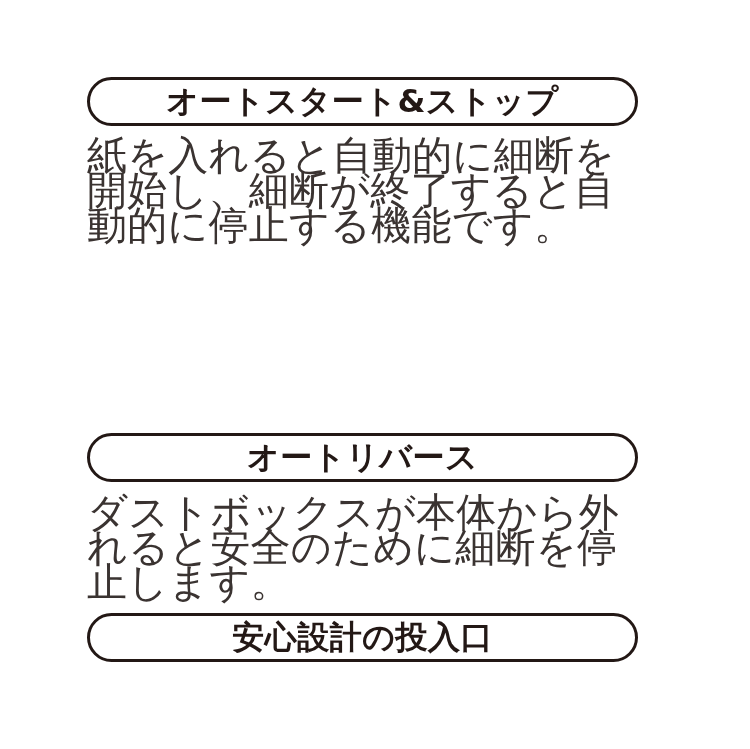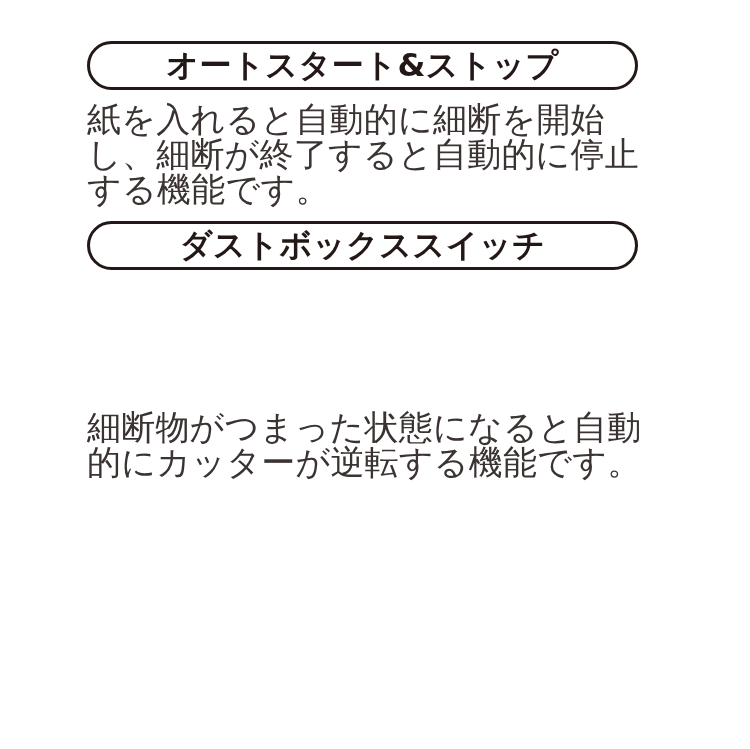--- a/index.html
+++ b/index.html
@@ -26,20 +26,21 @@
     top: 0;
     width: 750px;
     padding: 0;
     margin: 0;
     list-style: none;
   }
   .feature-block {
     position: absolute;
     left: 87px;
     width: 562px;
+    margin-top: 36px;
   }
   .feature-block[data-index="0"] { top: 41px; }
   .feature-block[data-index="1"] { top: 221px; }
   .feature-block[data-index="2"] { top: 397px; }
   .feature-block[data-index="3"] { top: 577px; }
 
   .pill {
     box-sizing: border-box;
     width: 551px;
     height: 49px;
@@ -58,21 +59,21 @@
     color: #231815;
     font-weight: 600;
     white-space: nowrap;
     transform: translateY(-1px);
   }
   .feature-body {
     margin: 0;
     padding: 0;
     width: 566px;
     color: #3a3331;
-    font-size: 34px;
+    font-size: 40px;
     line-height: 35px;
     letter-spacing: 0.2px;
     font-weight: 400;
     word-break: break-all;
   }
   .feature-block[data-index="0"] .feature-body { margin-top: 12px; }
   .feature-block[data-index="1"] .feature-body { margin-top: 12px; }
   .feature-block[data-index="2"] .feature-body { margin-top: 13px; }
   .feature-block[data-index="3"] .feature-body { margin-top: 13px; }
 </style>
@@ -83,26 +84,29 @@
   <ul class="feature-list">
 
     <li class="feature-block" data-index="0">
       <div class="pill">
         <span class="pill-label">オートスタート&amp;ストップ</span>
       </div>
       <p class="feature-body">紙を入れると自動的に細断を開始し、細断が終了すると自動的に停止する機能です。</p>
     </li>
 
     <li class="feature-block" data-index="1">
-      <div class="pill">
-        <span class="pill-label">ダストボックススイッチ</span>
-      </div>
     </li>
 
     <li class="feature-block" data-index="2">
-      <p class="feature-body">細断物がつまった状態になると自動的にカッターが逆転する機能です。</p>
+      <div class="pill">
+        <span class="pill-label">オートリバース</span>
+      </div>
+      <p class="feature-body">ダストボックスが本体から外れると安全のために細断を停止します。</p>
     </li>
 
     <li class="feature-block" data-index="3">
+      <div class="pill">
+        <span class="pill-label">安心設計の投入口</span>
+      </div>
     </li>
 
   </ul>
 </div>
 
 </body></html>

